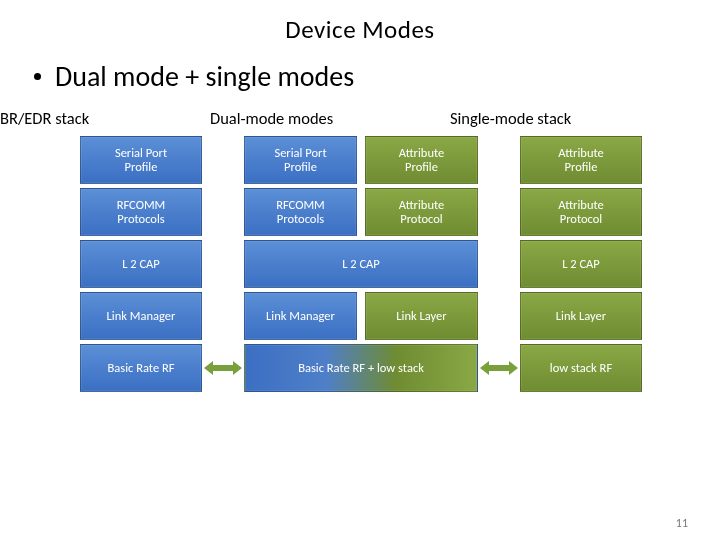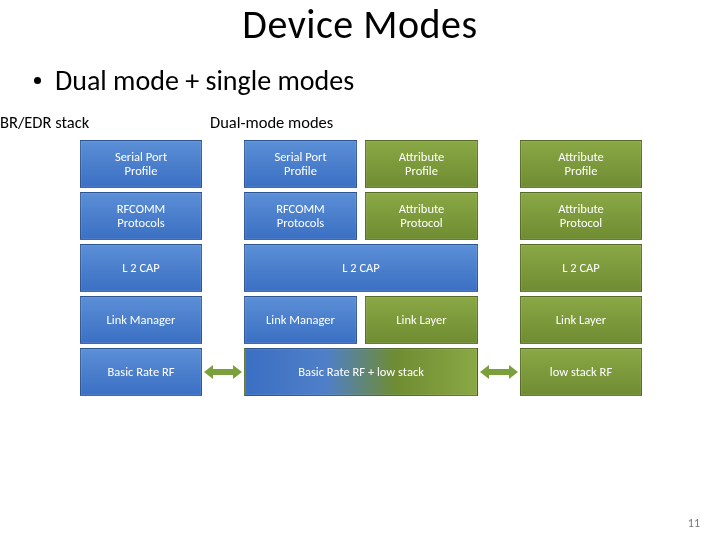--- a/index.html
+++ b/index.html
@@ -1,18 +1,18 @@
 <!DOCTYPE html>
 <html><head>
 <meta charset="utf-8">
 <style>
   * { box-sizing: border-box; margin: 0; padding: 0; }
   html, body { width: 720px; height: 540px; background: #fff; font-family: "Calibri", "Segoe UI", Arial, sans-serif; color: #000; }
   .slide { width: 720px; height: 540px; position: relative; padding: 0; }
-  .title { font-size: 40px; font-weight: 400; text-align: center; letter-spacing: 0.5px; }
+  .title { font-size: 25px; font-weight: 400; text-align: center; padding-top: 14px; letter-spacing: 0.5px; }
   .bullets { padding: 14px 0 0 34px; }
   .bullet { display: flex; align-items: center; font-size: 28px; }
   .dot { width: 7px; height: 7px; border-radius: 50%; background: #000; margin-right: 14px; flex-shrink: 0; }
   .labels { display: flex; padding: 14px 0 0 0; }
   .lbl { font-size: 16.5px; color: #000; text-align: left; }
   .lbl.a { width: 150px; }
   .lbl.b { width: 150px; margin-left: 60px; }
   .lbl.c { width: 170px; margin-left: 90px; }
 
   .grid { position: relative; margin: 8px 0 0 80px; width: 575px; }
@@ -25,39 +25,40 @@
   .gap-s { width: 8px; flex-shrink: 0; }
   .gap-m { width: 42px; flex-shrink: 0; }
   .gap-arrow { width: 42px; flex-shrink: 0; display:flex; align-items:center; justify-content:center; }
 
   .arrow { position: relative; width: 38px; height: 14px; }
   .arrow .bar { position: absolute; left: 8px; right: 8px; top: 4px; height: 6px; background: #7aa03b; }
   .arrow .al, .arrow .ar { position: absolute; top: 0; width: 0; height: 0; border-top: 7px solid transparent; border-bottom: 7px solid transparent; }
   .arrow .al { left: 0; border-right: 9px solid #7aa03b; }
   .arrow .ar { right: 0; border-left: 9px solid #7aa03b; }
 
-  .pagenum { position: absolute; right: 20px; bottom: 10px; font-size: 12px; color: #777; }
+  .pagenum { position: absolute; right: 32px; bottom: 10px; font-size: 12px; color: #777; }
 </style>
 </head>
 <body>
 
 <div class="slide">
 
   <div class="title">Device Modes</div>
 
   <div class="bullets">
     <div class="bullet">
       <div class="dot"></div>
       <div>Dual mode + single modes</div>
     </div>
   </div>
 
   <div class="labels">
     <div class="lbl a">BR/EDR stack</div>
     <div class="lbl b">Dual-mode modes</div>
+    <div class="lbl c">Single-mode stack</div>
   </div>
 
   <div class="grid">
 
     <div class="row">
       <div class="box blue" style="width:122px">Serial Port<br>Profile</div>
       <div class="gap-m"></div>
       <div class="box blue" style="width:113px">Serial Port<br>Profile</div>
       <div class="gap-s"></div>
       <div class="box green" style="width:113px">Attribute<br>Profile</div>

